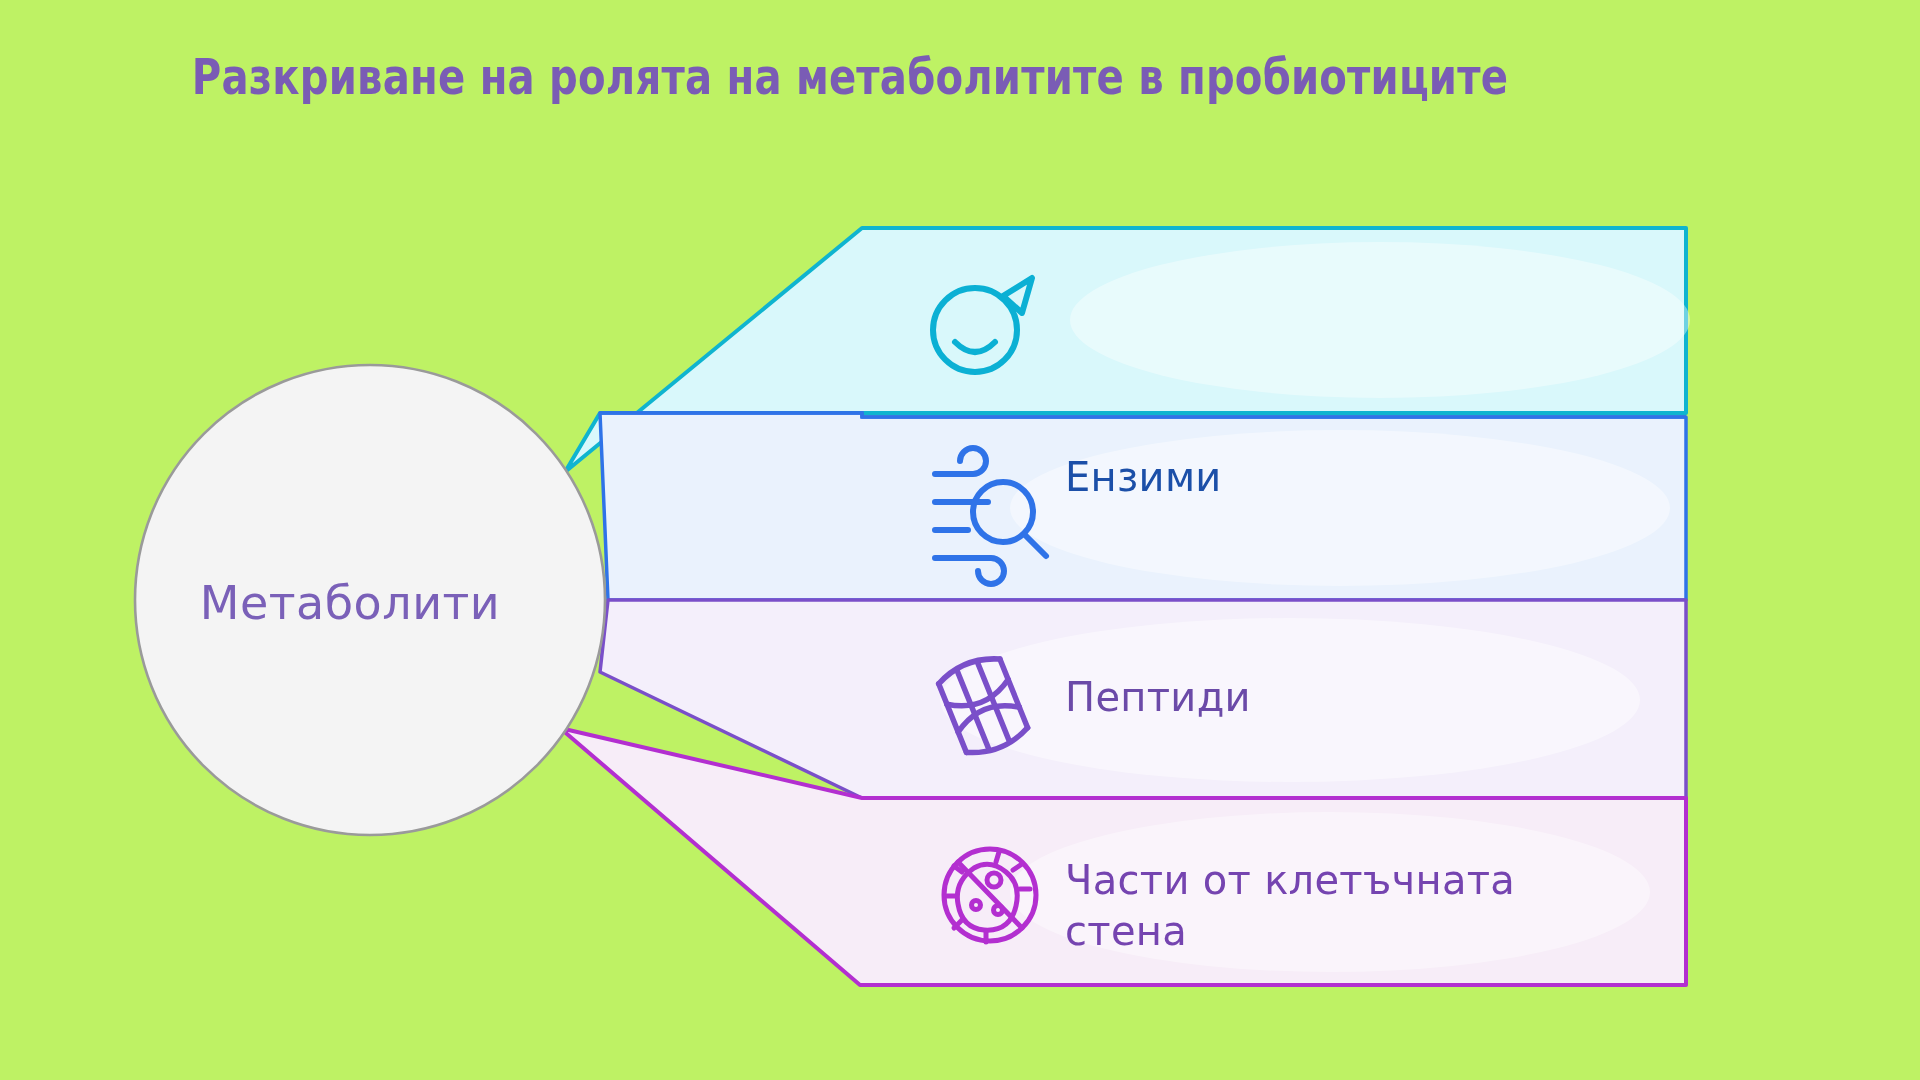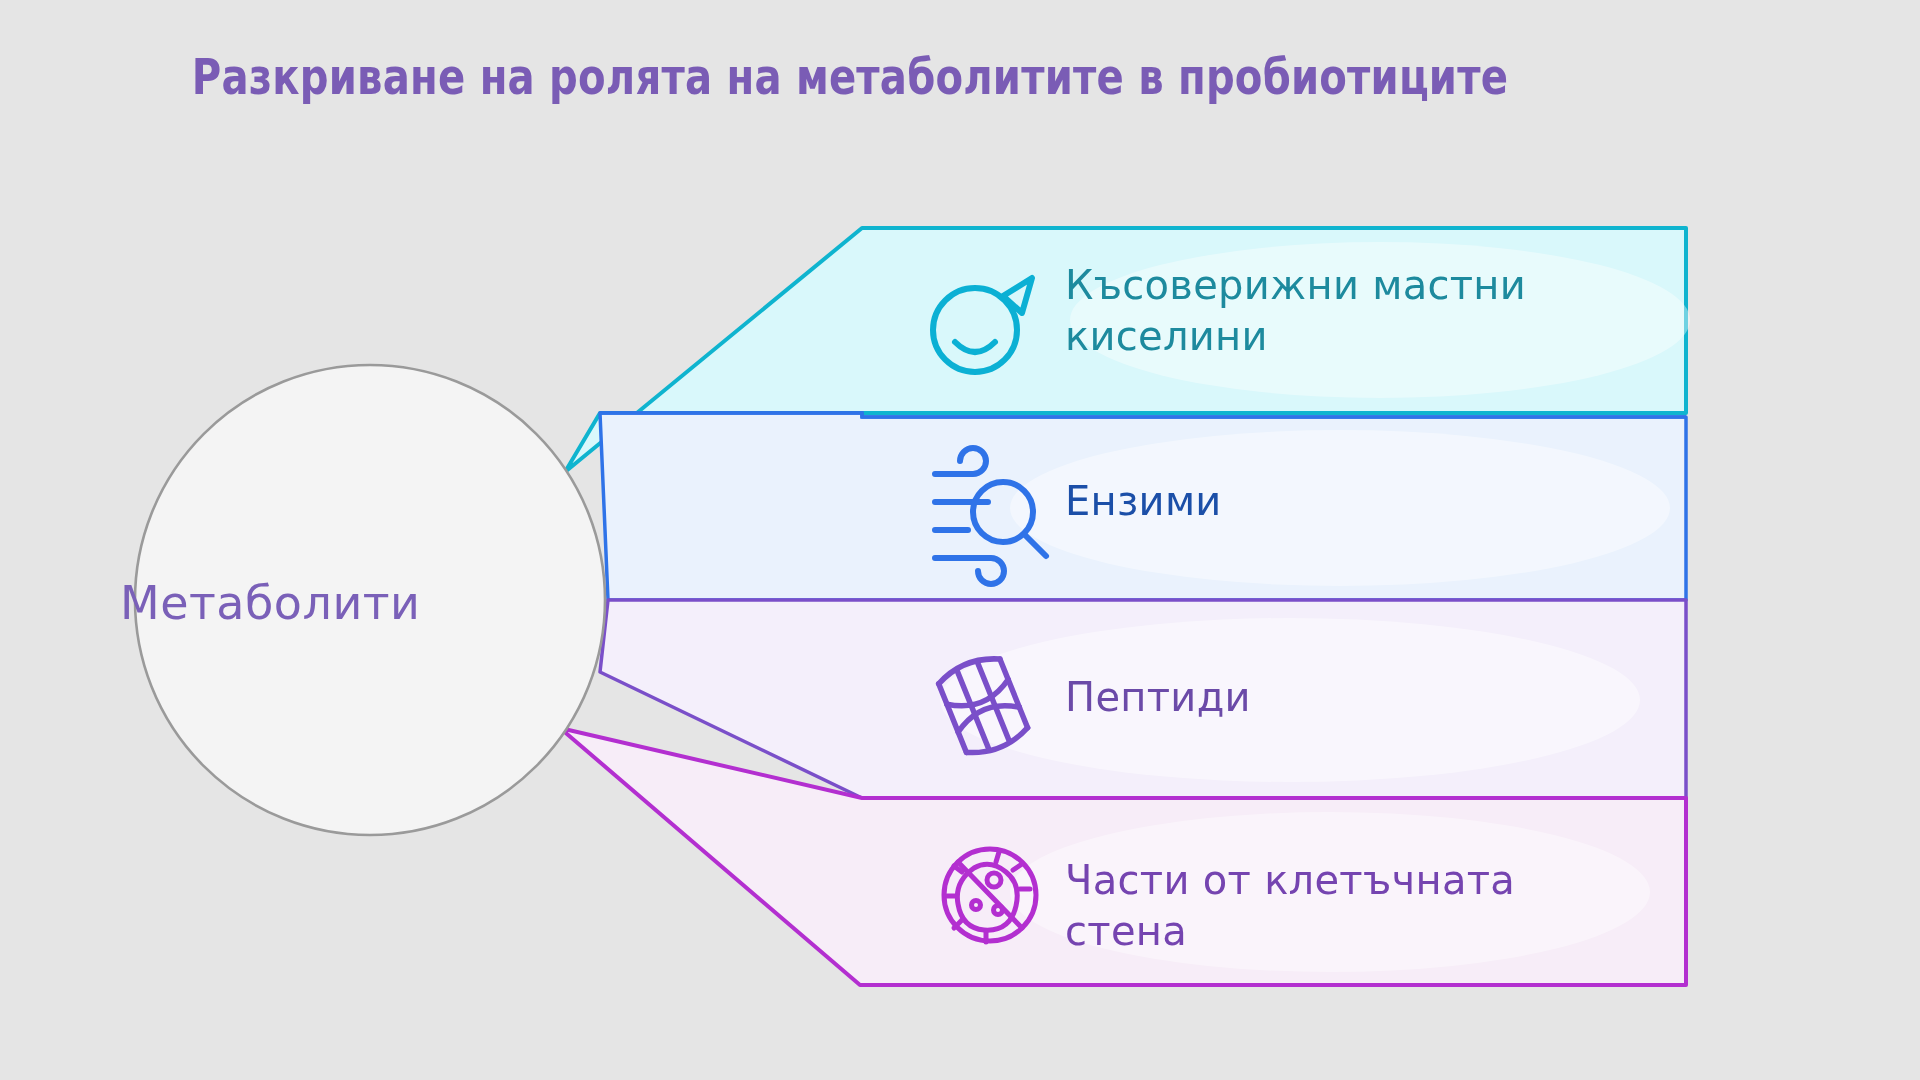--- a/index.html
+++ b/index.html
@@ -8,21 +8,21 @@
     margin: 0; padding: 0;
     width: 1920px; height: 1080px;
     background: #ffffff;
     font-family: "DejaVu Sans", "Liberation Sans", sans-serif;
     overflow: hidden;
   }
   #stage {
     position: relative;
     width: 1920px;
     height: 1080px;
-    background: #e5e5e5;
+    background: #bef264;
   }
 
   
   #title {
     position: absolute;
     left: 0;
     top: 48px;
     width: 1700px;
     text-align: center;
     font-family: "DejaVu Sans", "Liberation Sans", sans-serif;
@@ -48,30 +48,30 @@
   .row-label {
     position: absolute;
     font-family: "DejaVu Sans", "Liberation Sans", sans-serif;
     font-weight: 400;
     font-size: 40px;
     line-height: 1.28;
     letter-spacing: 0.3px;
     white-space: pre-line;
   }
   .row-label.r1 { left: 1065px; top: 260px; width: 540px; color: #1d8a9e; }
-  .row-label.r2 { left: 1065px; top: 476px; width: 540px; color: #1b4fa8; }
+  .row-label.r2 { left: 1065px; top: 452px; width: 540px; color: #1b4fa8; }
   .row-label.r3 { left: 1065px; top: 672px; width: 540px; color: #6b4aa8; }
   .row-label.r4 { left: 1065px; top: 855px; width: 560px; color: #7544b0; }
 
   .circle-label {
     position: absolute;
     left: 120px;
     top: 576px;
     width: 460px;
-    text-align: left;
+    text-align: center;
     font-family: "DejaVu Sans", "Liberation Sans", sans-serif;
     font-weight: 500;
     font-size: 46px;
     color: #7a60b8;
     letter-spacing: 0.5px;
   }
 </style>
 </head>
 <body>
 
@@ -136,22 +136,20 @@
       <line x1="962" y1="872" x2="954" y2="866"></line>
       <line x1="956" y1="896" x2="946" y2="896"></line>
       <line x1="962" y1="920" x2="954" y2="928"></line>
       <line x1="986" y1="932" x2="986" y2="942"></line>
     </g>
 
   </svg>
 
   <div class="circle-label">Метаболити</div>
 
-  <div class="row-label r1">Късоверижни мастни
-киселини</div>
 
   <div class="row-label r2">Ензими</div>
 
   <div class="row-label r4">Части от клетъчната
 стена</div>
 
   <div class="row-label r3">Пептиди</div>
 
 </div>
 

